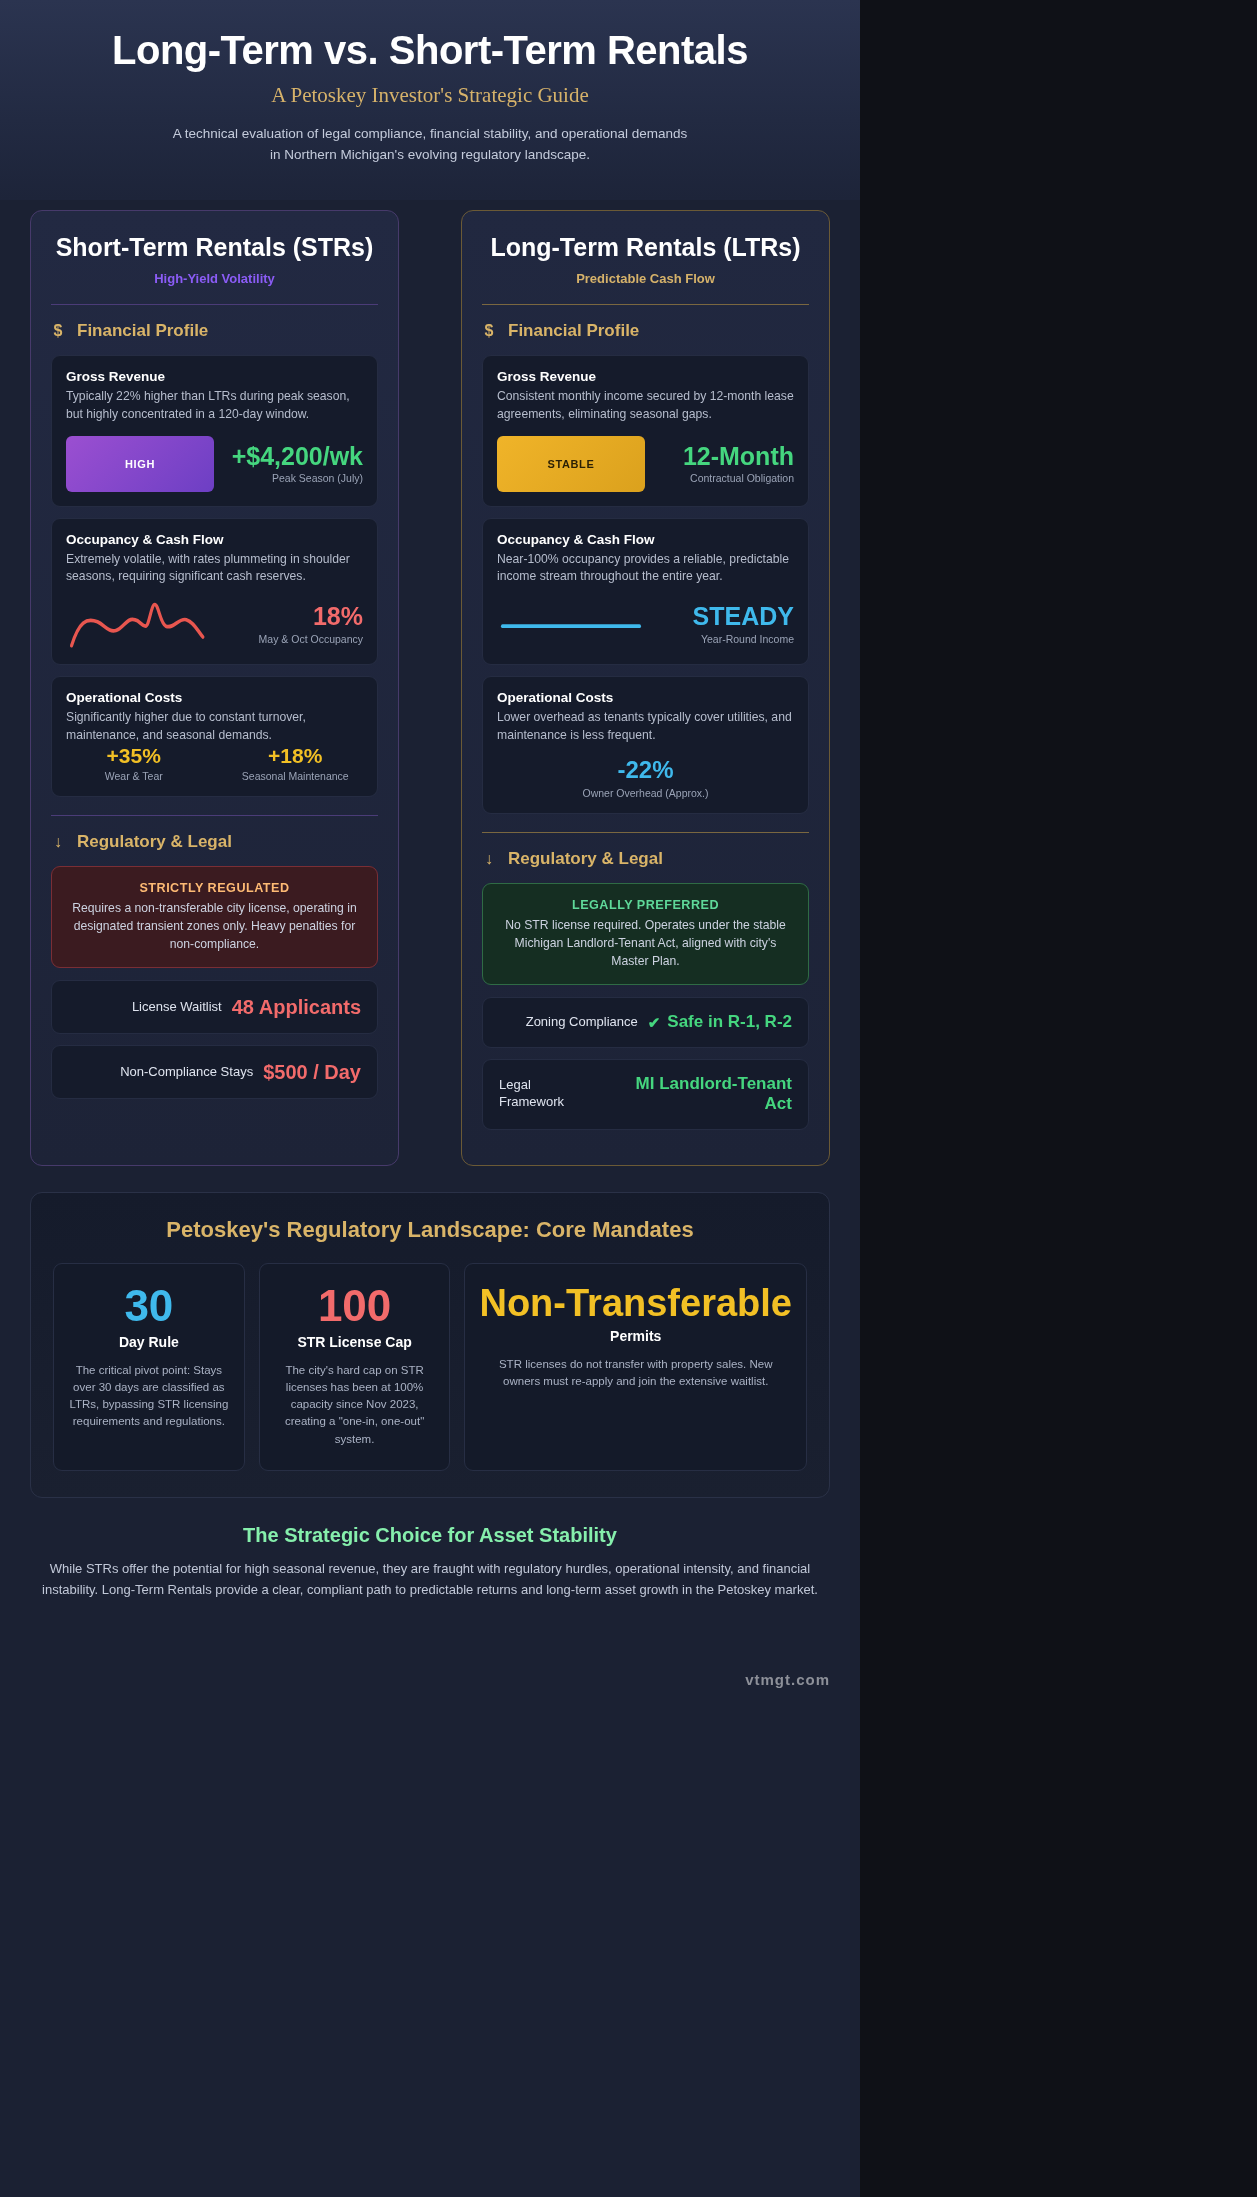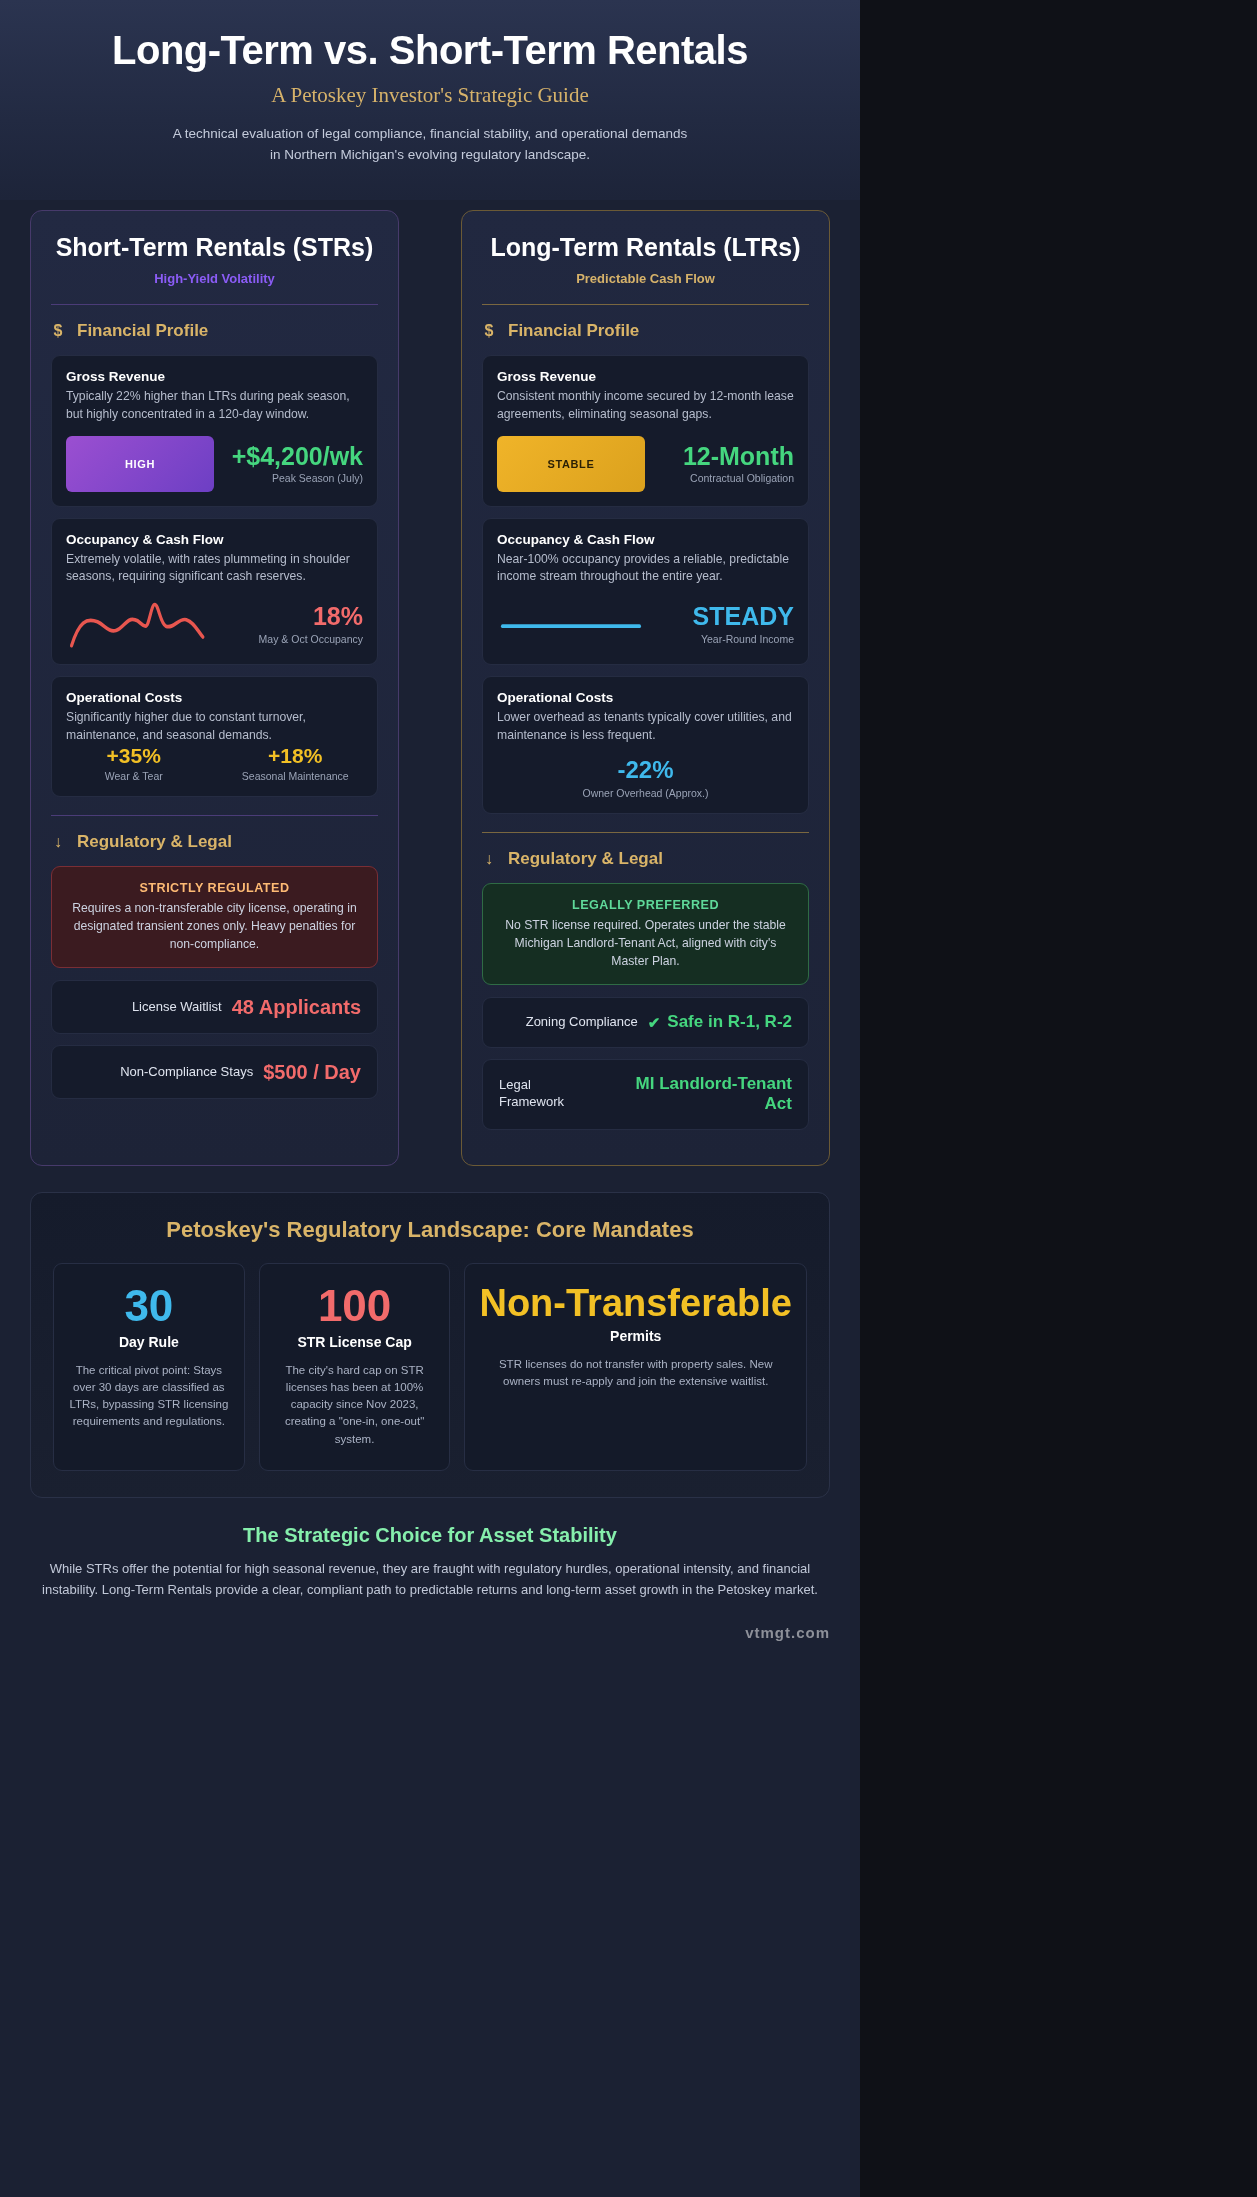--- a/index.html
+++ b/index.html
@@ -121,21 +121,21 @@
   }
   .mcard .num { font-size:44px; font-weight:bold; line-height:1.0; }
   .mcard .num.wide { font-size:38px; white-space:nowrap; }
   .mcard .lbl { font-size:14px; font-weight:bold; color:#fff; margin-top:6px; }
   .mcard .txt { font-size:11.5px; color:#aab2c4; line-height:1.5; margin-top:12px; }
   .footer { padding:26px 40px 18px 40px; text-align:center; }
   .footer h4 { font-size:20px; font-weight:bold; color:#86efac; }
   .footer p { font-size:13px; color:#c1c8d8; line-height:1.6; margin-top:12px; }
   .brand {
     text-align:right; padding:6px 30px 16px 24px;
-    font-size:15px; font-weight:bold; color:#8d9099; letter-spacing:1px;
+    font-size:15px; font-weight:bold; color:#8d9099; letter-spacing:1px;margin-top:47px;
   }
 </style>
 </head>
 <body>
 
 <div class="page">
 
   <div class="hero">
     <h1>Long-Term vs. Short-Term Rentals</h1>
     <div class="sub">A Petoskey Investor's Strategic Guide</div>

